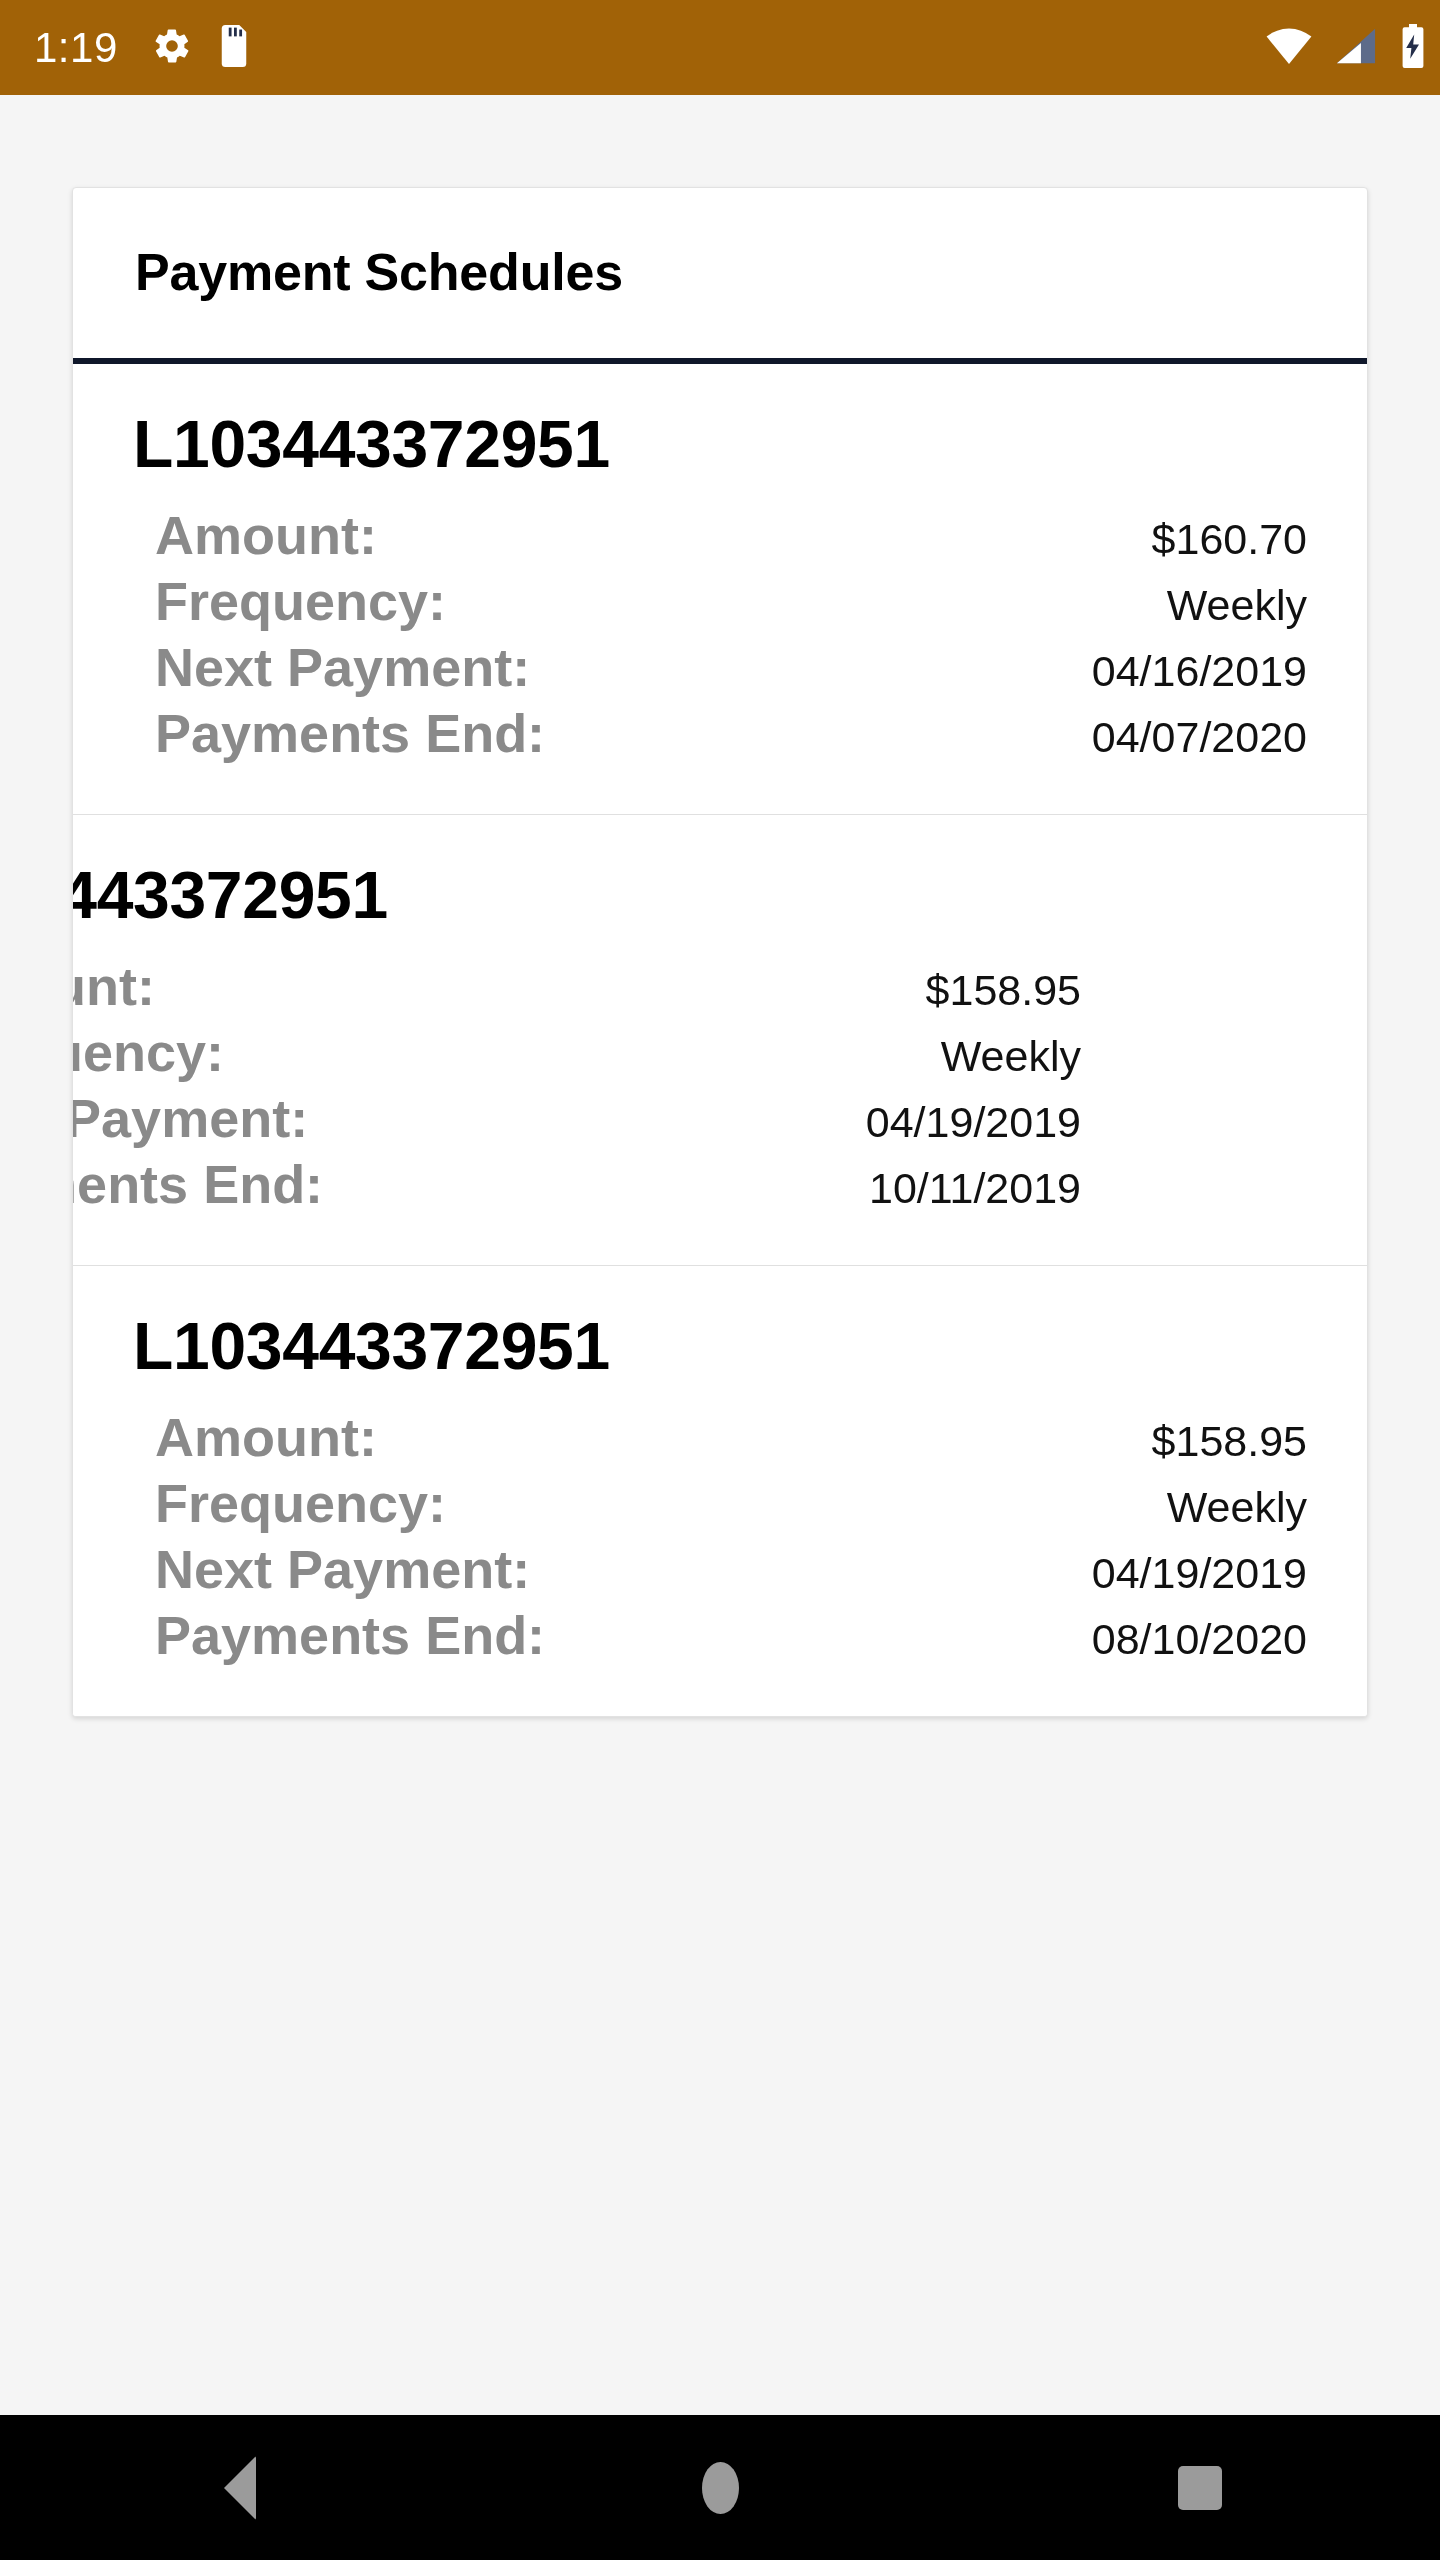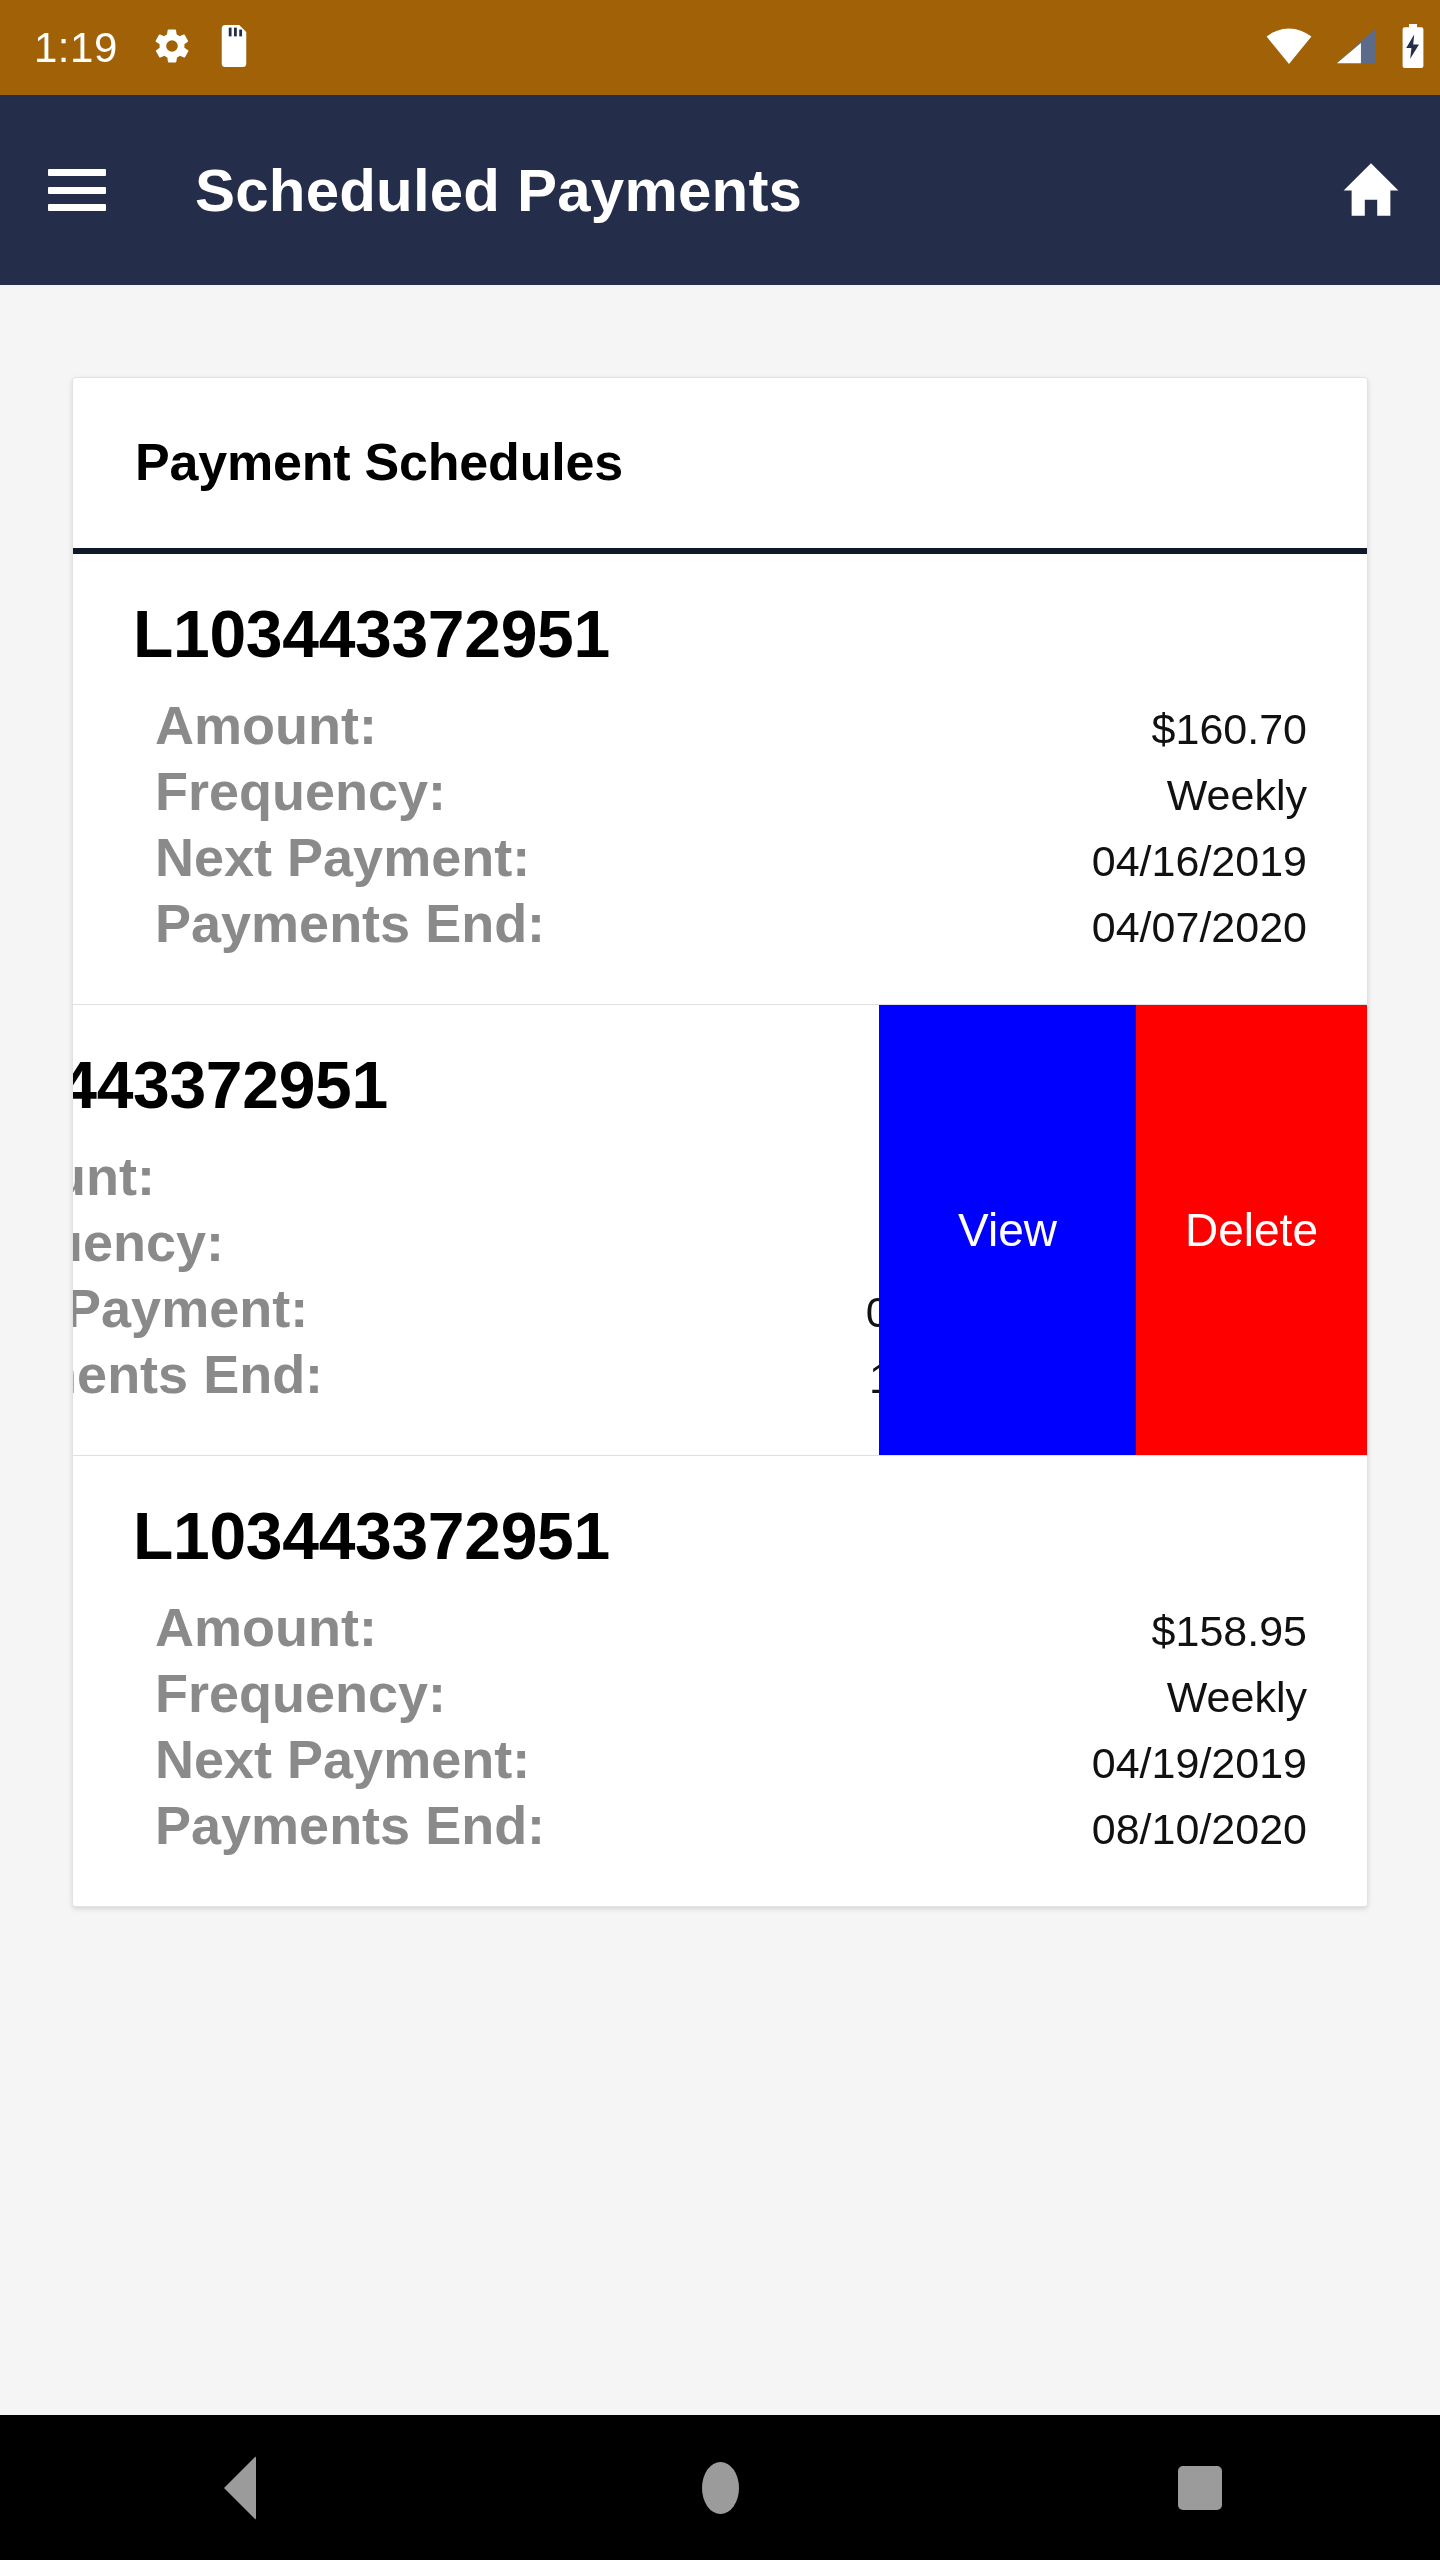--- a/index.html
+++ b/index.html
@@ -203,33 +203,20 @@
       </span>
       <span class="sicon">
         <svg width="28" height="44" viewBox="0 0 14 22" fill="#ffffff">
           <path d="M5 0h4v1.6h2.2a1 1 0 0 1 1 1V21a1 1 0 0 1-1 1H2.8a1 1 0 0 1-1-1V2.6a1 1 0 0 1 1-1H5z"></path>
           <path d="M7.6 5.2 3.6 12h2.6l-.6 5.4L10 10.2H7.1z" fill="#242e4a"></path>
         </svg>
       </span>
     </div>
   </div>
 
-  <div class="app-bar">
-    <div class="hamburger">
-      <span></span>
-        <span></span>
-        <span></span>
-    </div>
-    <div class="app-bar-title">Scheduled Payments</div>
-    <div class="home-btn">
-      <svg width="62" height="62" viewBox="0 0 24 24" fill="#ffffff">
-        <path d="M12 1.6 1.4 12.2h3.1V22h5.1v-6.2h4.8V22h5.1v-9.8h3.1z"></path>
-      </svg>
-    </div>
-  </div>
 
   <div class="content">
     <div class="card">
 
       <div class="card-header">
         <div class="card-header-title">Payment Schedules</div>
       </div>
 
       <div class="schedule-row">
         <div class="row-inner">
@@ -270,24 +257,20 @@
             <div class="detail-line">
               <span class="detail-label">Next Payment:</span>
               <span class="detail-value">04/19/2019</span>
             </div>
             <div class="detail-line">
               <span class="detail-label">Payments End:</span>
               <span class="detail-value">10/11/2019</span>
             </div>
           </div>
         </div>
-        <div class="swipe-actions">
-          <div class="swipe-btn swipe-view">View</div>
-          <div class="swipe-btn swipe-delete">Delete</div>
-        </div>
       </div>
 
       <div class="schedule-row">
         <div class="row-inner">
           <div class="row-title">L103443372951</div>
           <div class="detail-list">
             <div class="detail-line">
               <span class="detail-label">Amount:</span>
               <span class="detail-value">$158.95</span>
             </div>

